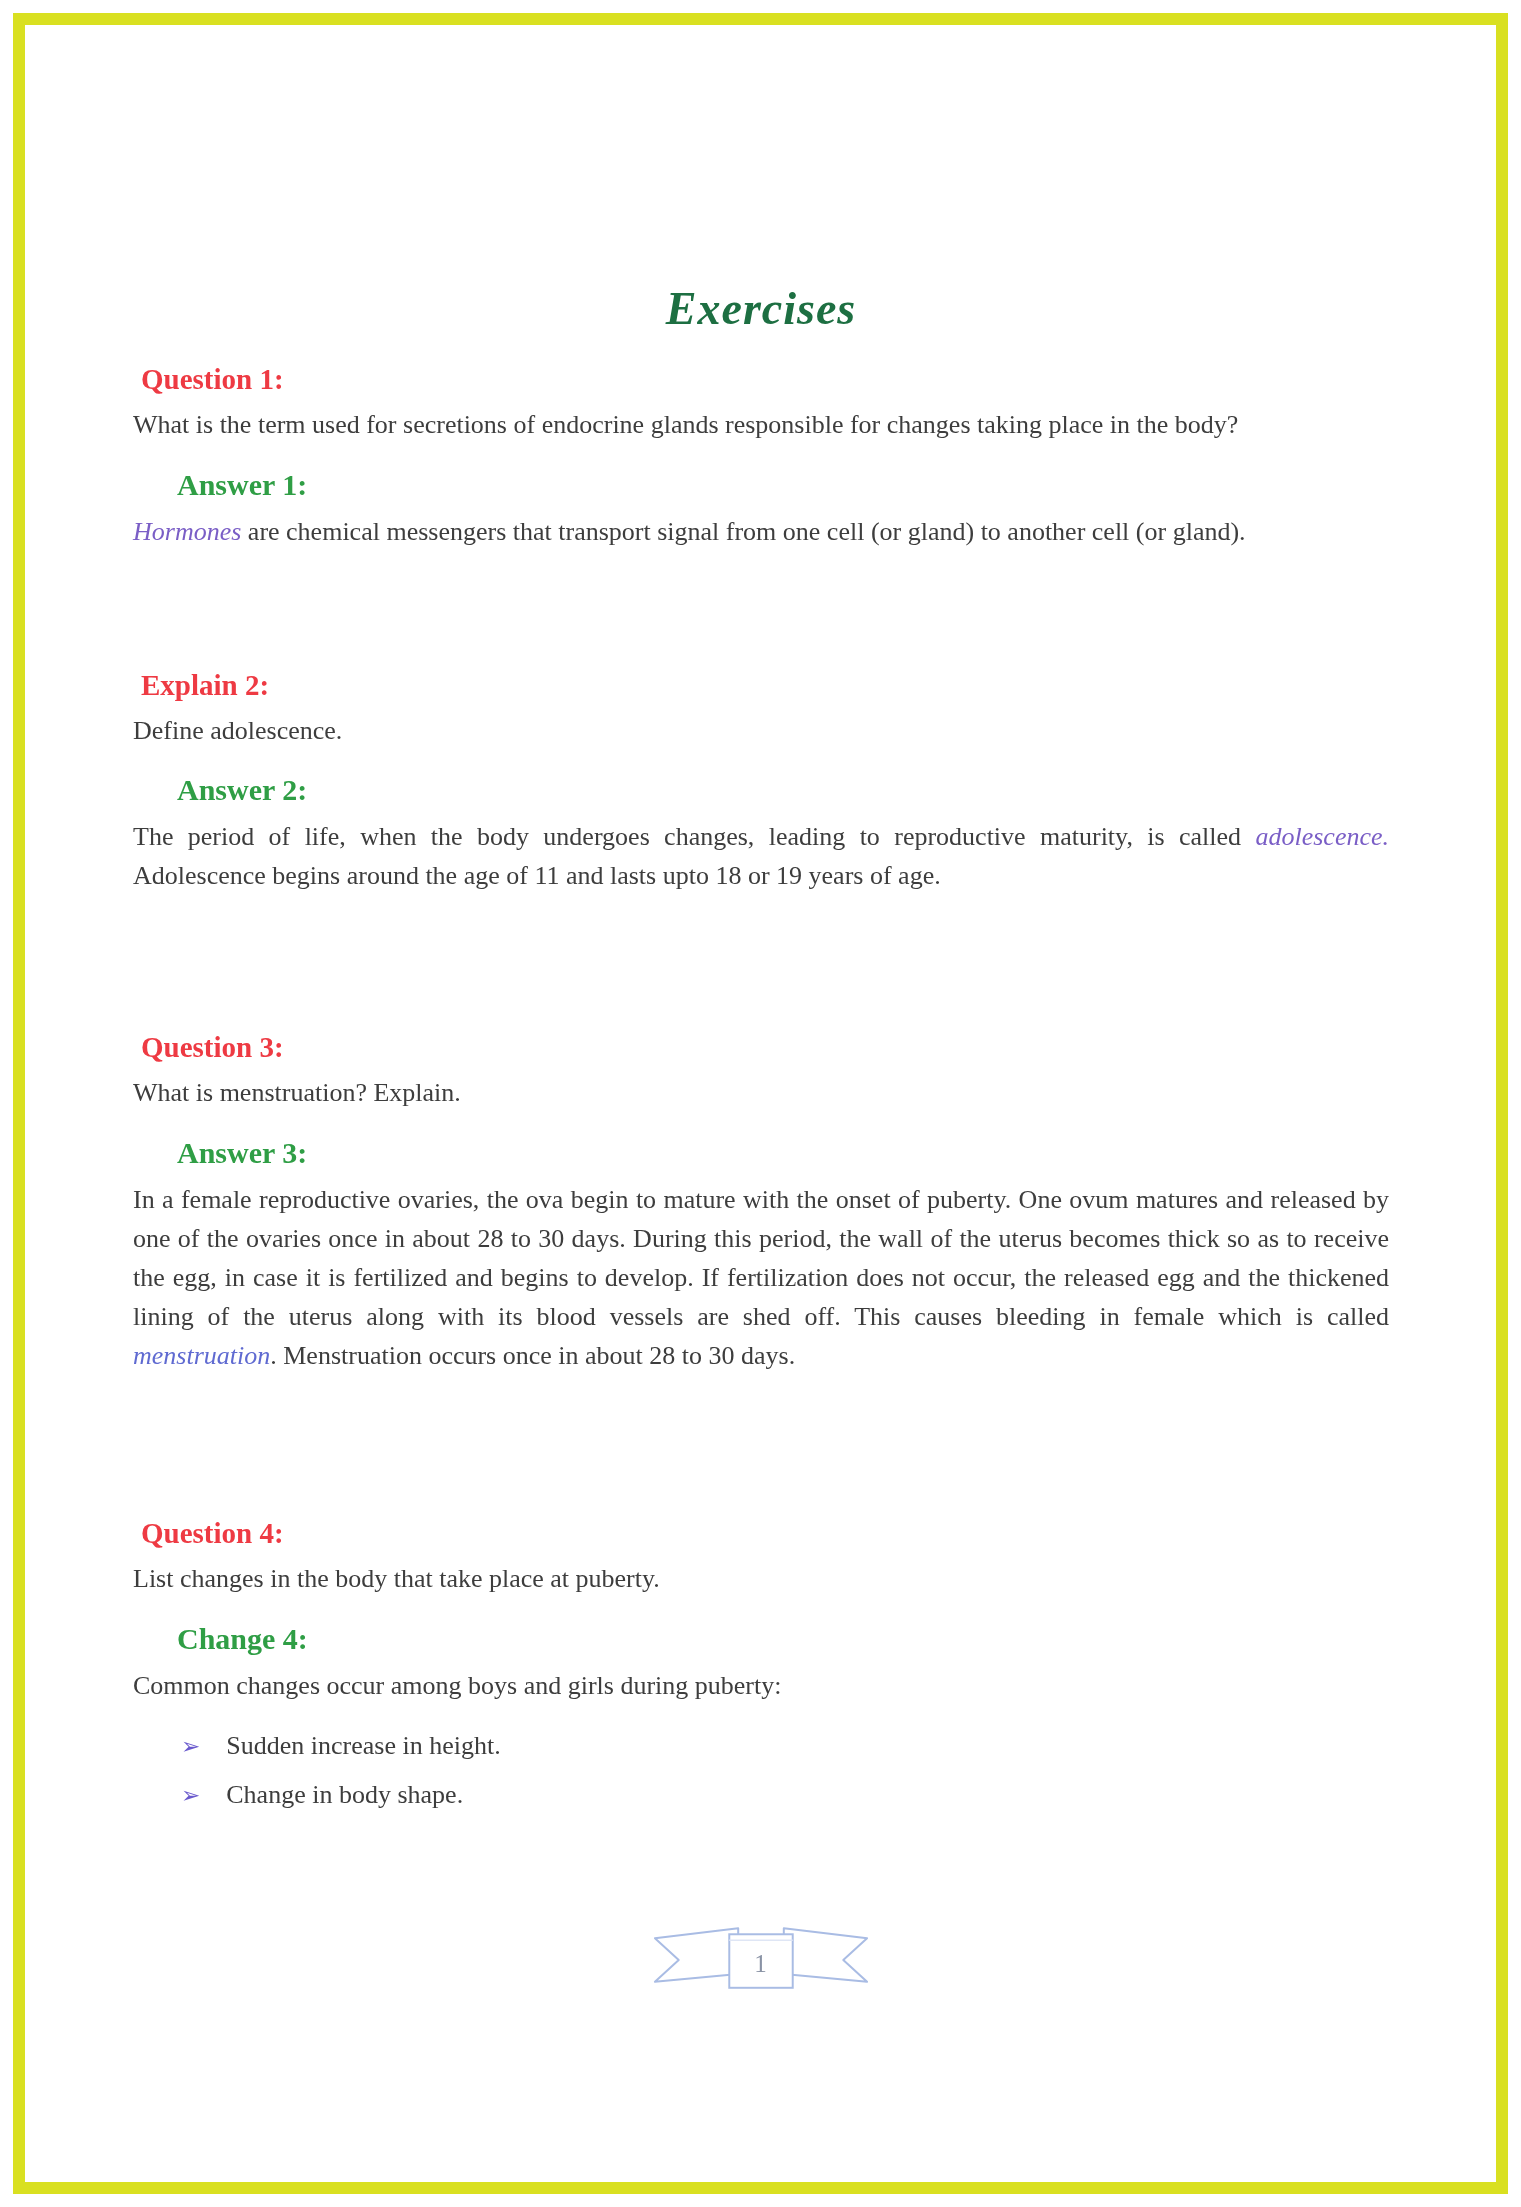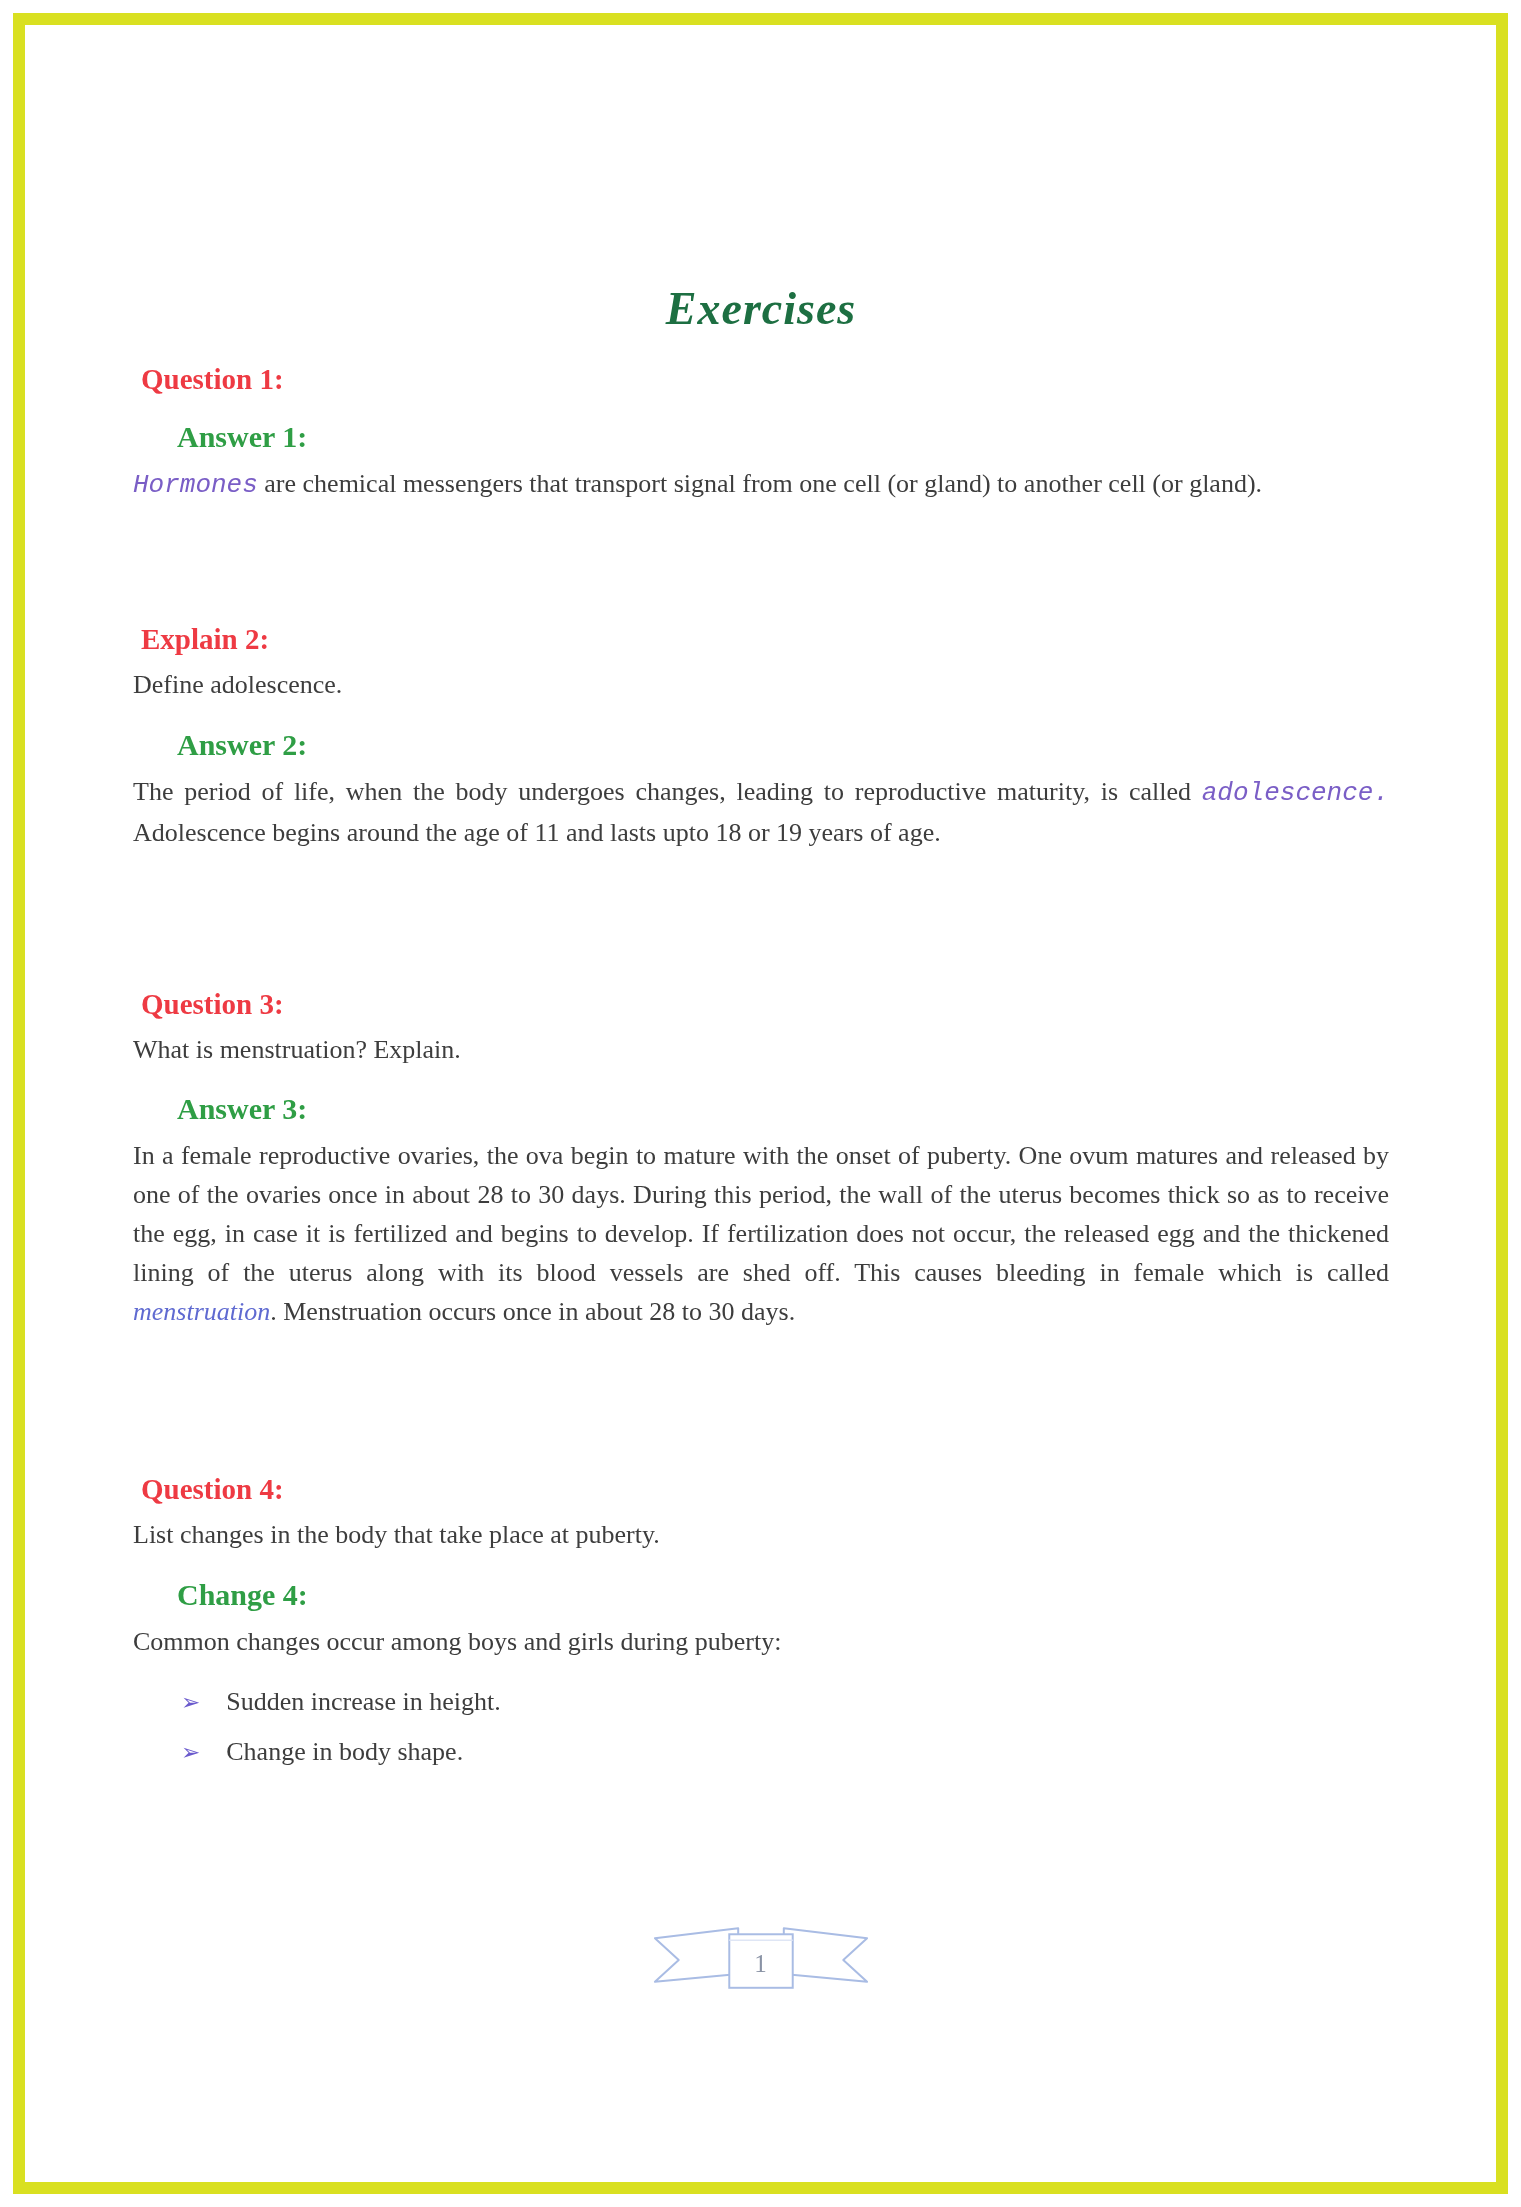--- a/index.html
+++ b/index.html
@@ -56,21 +56,21 @@
     margin: 24px 0 0 44px;
   }
   .a-text {
     font-size: 26px;
     line-height: 1.5;
     color: var(--body-text, #3d3d3d);
     text-align: justify;
     margin: 10px 0 0 0;
   }
   .term { font-style: italic; }
-  .term.purple { color: var(--term-purple, #7a5ec6); font-family: Liberation Mono, monospace; }
+  .term.purple { color: var(--term-purple, #7a5ec6); }
   .term.blue   { color: var(--term-blue, #5f6ad1); }
   .bullet-list {
     list-style: none;
     margin: 22px 0 0 0;
     padding: 0 0 0 48px;
   }
   .bullet-item {
     display: flex;
     align-items: baseline;
     font-size: 26px;
@@ -108,20 +108,21 @@
 <body>
 
 <div class="page-frame"></div>
 
 <div class="content">
 
   <h1 class="doc-title">Exercises</h1>
 
   <section class="q-block">
     <h2 class="q-label">Question 1:</h2>
+    <p class="q-text">What is the term used for secretions of endocrine glands responsible for changes taking place in the body?</p>
     <h3 class="a-label">Answer 1:</h3>
     <p class="a-text"><span class="term purple">Hormones</span><span> are chemical messengers that transport signal from one cell (or gland) to another cell (or gland).</span></p>
   </section>
 
   <section class="q-block gap-1">
     <h2 class="q-label">Explain 2:</h2>
     <p class="q-text">Define adolescence.</p>
     <h3 class="a-label">Answer 2:</h3>
     <p class="a-text"><span>The period of life, when the body undergoes changes, leading to reproductive maturity, is called </span><span class="term purple">adolescence.</span><span> Adolescence begins around the age of 11 and lasts upto 18 or 19 years of age.</span></p>
   </section>

